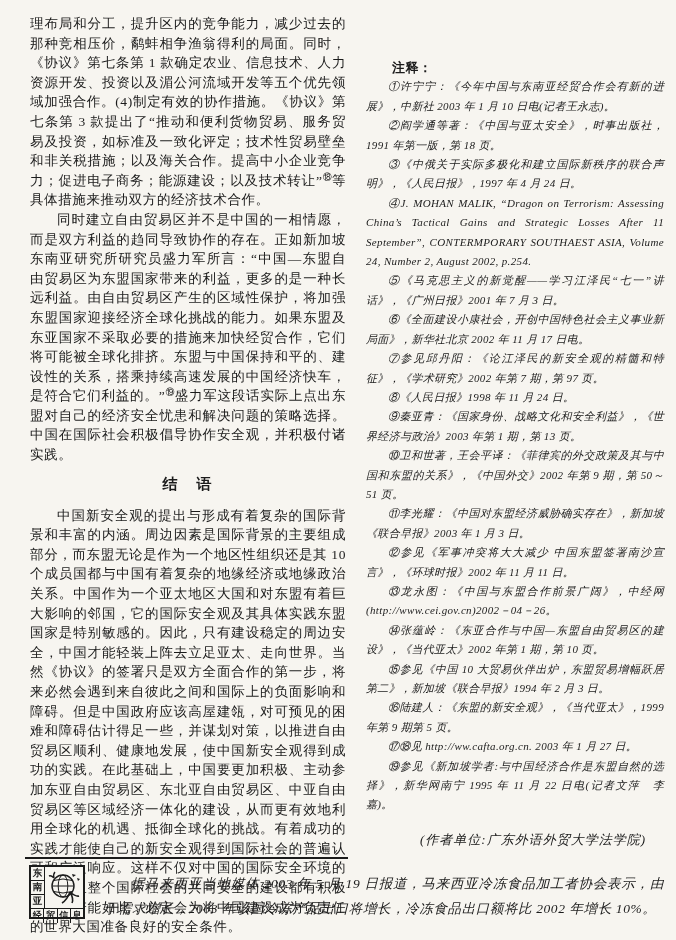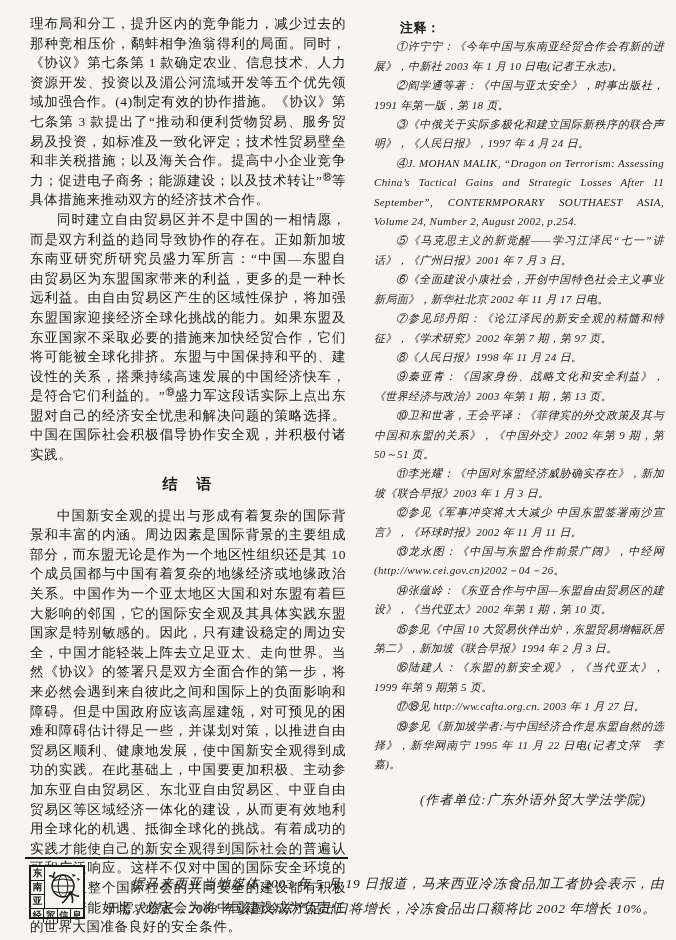--- a/index.html
+++ b/index.html
@@ -3,23 +3,23 @@
 <meta charset="utf-8">
 <style>
   html,body{margin:0;padding:0;}
   body{
     width:676px;height:940px;overflow:hidden;position:relative;
     background:#f7f5f0;
     color:#1b1b1b;
     font-family:"Liberation Serif","DejaVu Serif",serif;
   }
   .page{position:relative;width:676px;height:940px;}
-  .columns{display:flex;padding:14px 12px 0 30px;gap:28px;}
+  .columns{display:flex;padding:14px 12px 0 30px;gap:20px;}
   .col-left{width:316px;flex:0 0 316px;}
-  .col-right{flex:1;min-width:0;}
+  .col-right{flex:1;min-width:0;margin-top:40px;}
 
   
   .body-p{
     margin:0;font-size:13.5px;line-height:19.6px;letter-spacing:0.6px;
     text-align:justify;text-justify:inter-ideograph;
     text-indent:2em;
   }
   .body-p.no-indent{text-indent:0;}
   .fnref{font-size:9px;line-height:0;vertical-align:super;letter-spacing:0;}
   .section-heading{

